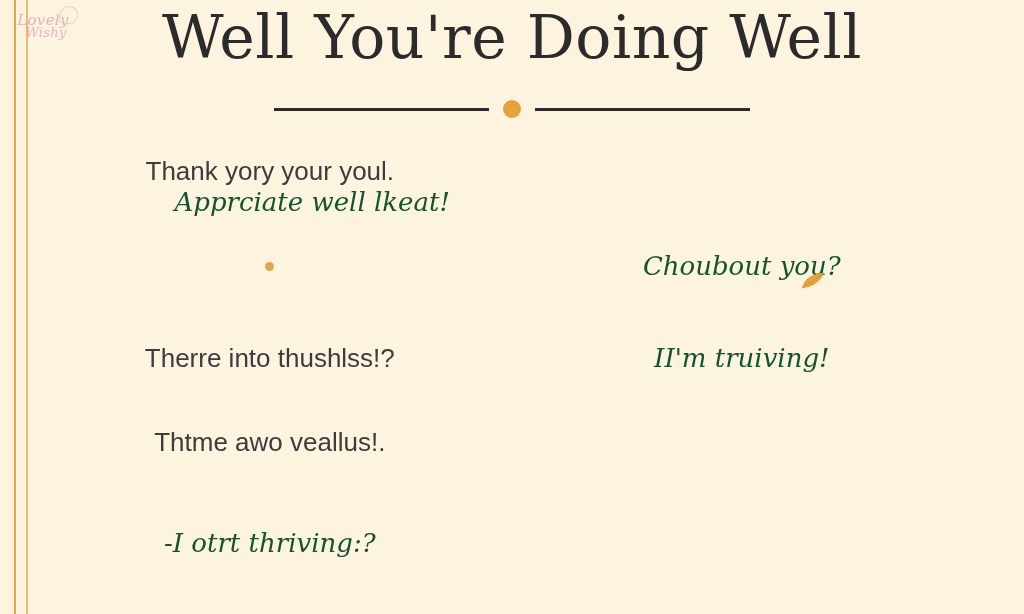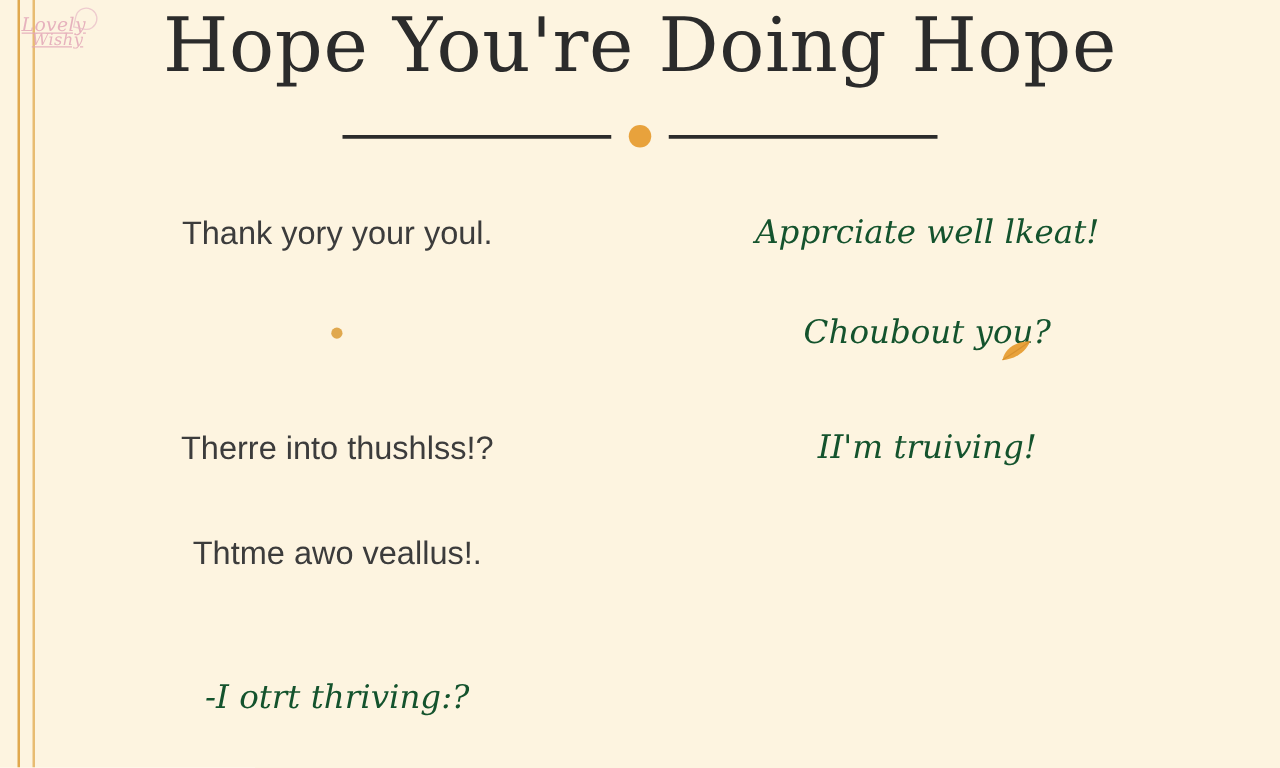--- a/index.html
+++ b/index.html
@@ -51,21 +51,20 @@
   }
   .brand-text {
     font-family: "DejaVu Serif", serif;
     font-style: italic;
     font-size: 15px;
     color: #e3a7b8;
     letter-spacing: 0.3px;
     line-height: 0.95;
     text-align: center;
     opacity: 0.85;
-    text-decoration: underline;
   }
   .brand-text .line2 {
     display: block;
     font-size: 13px;
     margin-left: 6px;
   }
   .brand-flourish {
     position: absolute;
     right: 2px;
     top: 2px;
@@ -149,25 +148,25 @@
   }
   .phrase.plain {
     font-family: "Liberation Sans", sans-serif;
     font-size: 26px;
     color: #3c3c3c;
   }
   .phrase.italic {
     font-style: italic;
     color: #14532d;
   }
-  .r1 { top: 16px; }
+  .r1 { top: 16px; flex-direction: column; }
   .r2 { top: 96px; }
   .r3 { top: 188px; }
   .r4 { top: 272px; gap: 22px; }
-  .r5 { top: 388px; }
+  .r5 { top: 388px; flex-direction: column; }
   
   .bullet {
     width: 9px;
     height: 9px;
     border-radius: 50%;
     background: #e0a84e;
   }
   
   .leaf {
     position: absolute;
@@ -187,21 +186,21 @@
   <div class="rule-inner"></div>
 
   <div class="brand">
     <div class="brand-text">
       <span>Lovely</span>
       <span class="line2">Wishy</span>
     </div>
     <div class="brand-flourish"></div>
   </div>
 
-  <div class="title">Hope You're Doing Hope</div>
+  <div class="title">Well You're Doing Well</div>
 
   <div class="divider">
     <div class="divider-line"></div>
     <div class="divider-dot"></div>
     <div class="divider-line"></div>
   </div>
 
   <div class="content">
 
     <div class="row r1">

